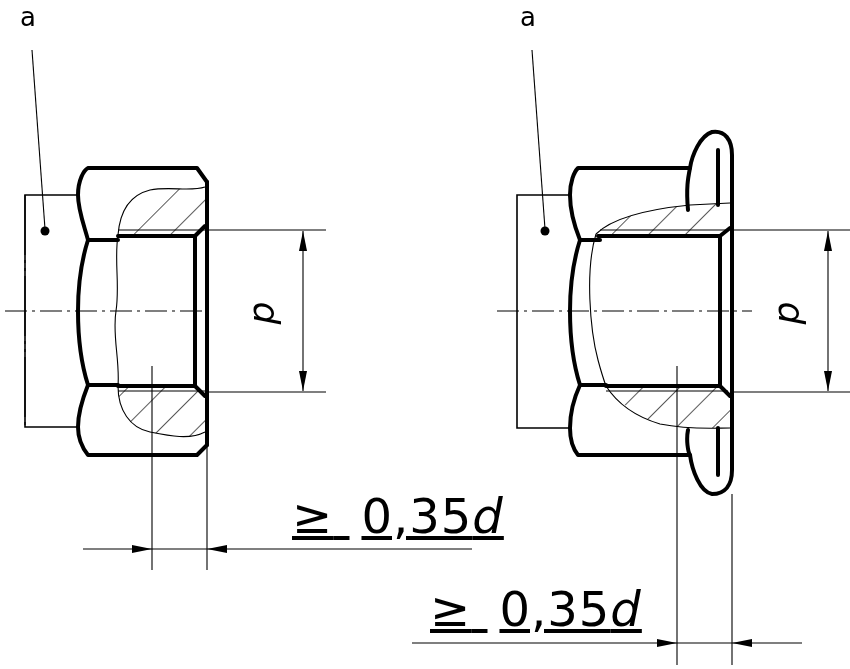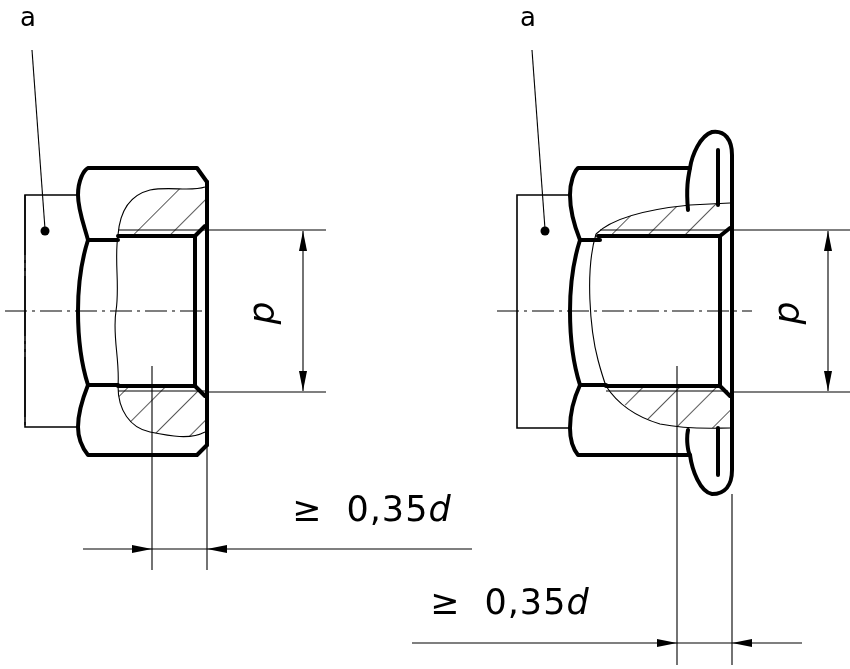--- a/index.html
+++ b/index.html
@@ -6,21 +6,21 @@
     body { width: 850px; height: 669px; overflow: hidden; }
     #canvas { position: relative; width: 850px; height: 669px; }
     svg { position: absolute; left: 0; top: 0; }
     .thick { stroke: #000; stroke-width: 4; fill: none; stroke-linejoin: round; stroke-linecap: round; }
     .thin { stroke: #000; stroke-width: 1.6; fill: none; }
     .hair { stroke: #000; stroke-width: 1.1; fill: none; }
     .center { stroke: #000; stroke-width: 1.2; fill: none; stroke-dasharray: 22 5 3 5; }
     .phantom { stroke: #000; stroke-width: 1.2; fill: none; stroke-dasharray: 60 5 3 5 3 5; }
     .lbl { position: absolute; font-family: "DejaVu Sans", sans-serif; color: #000; white-space: nowrap; line-height: 1; }
     .label-a { font-size: 26px; }
-    .dim-text { font-size: 35px; letter-spacing: 1px; }
+    .dim-text { font-size: 48px; letter-spacing: 1px; text-decoration: underline; }
     .dim-text .var { font-style: italic; }
     .d-rot { font-size: 36px; font-style: italic; transform: rotate(90deg); transform-origin: center; }
   </style>
 </head>
 <body>
 
 <div id="canvas">
   <svg width="850" height="669" viewBox="0 0 850 669" xmlns="http://www.w3.org/2000/svg">
     <defs>
       <marker id="arrow" viewBox="0 0 20 8" refX="20" refY="4" markerWidth="20" markerHeight="8" orient="auto-start-reverse" markerUnits="userSpaceOnUse">

